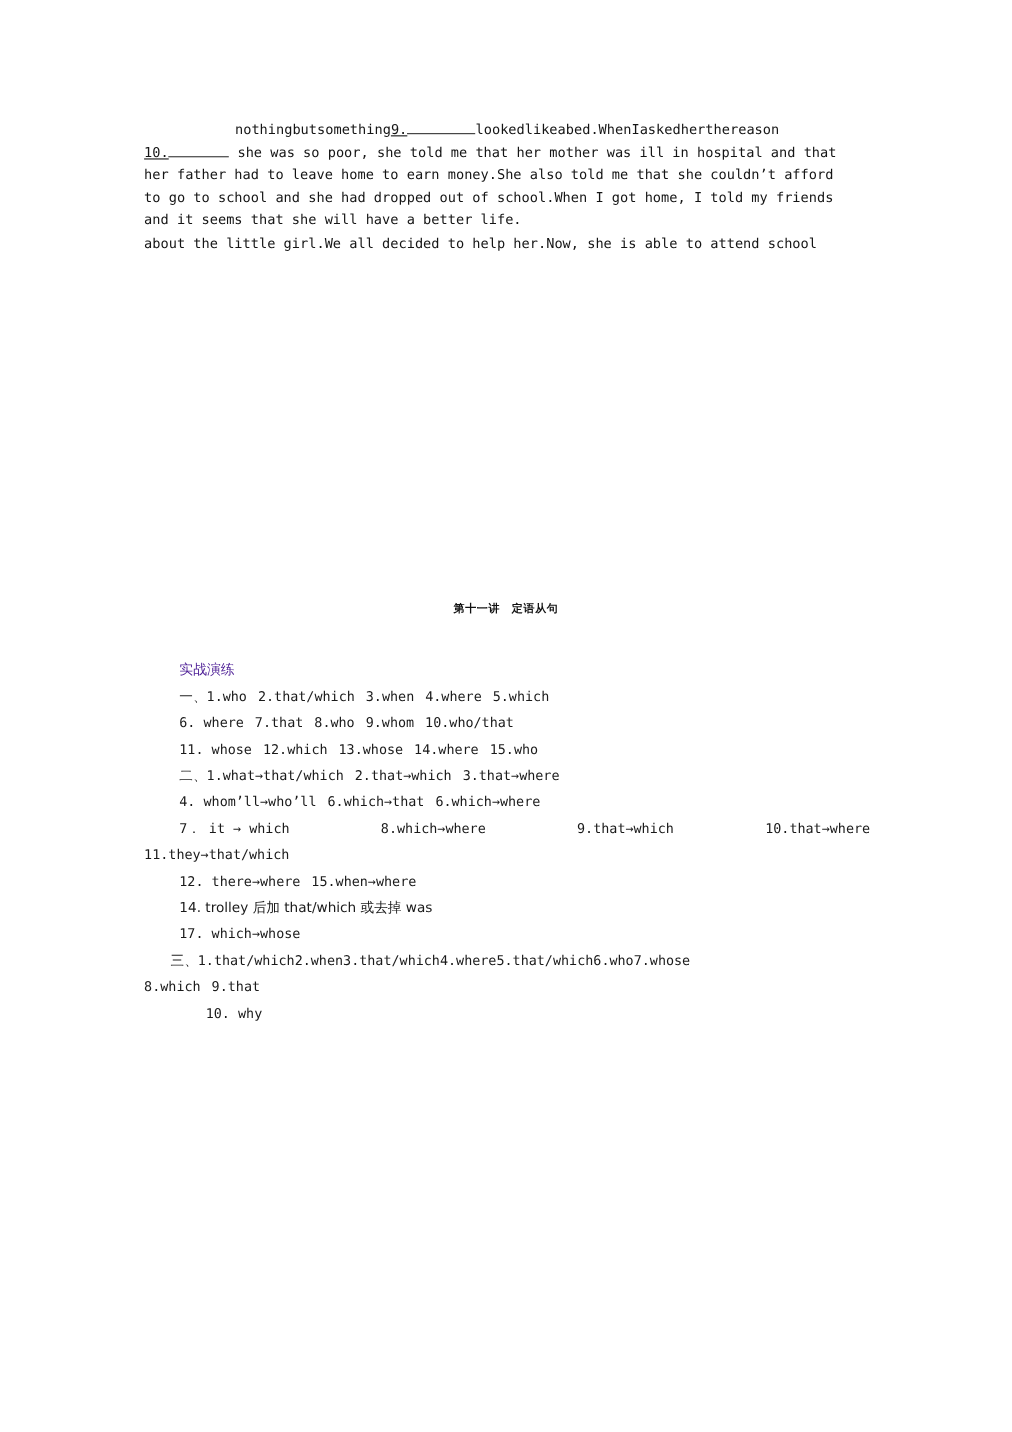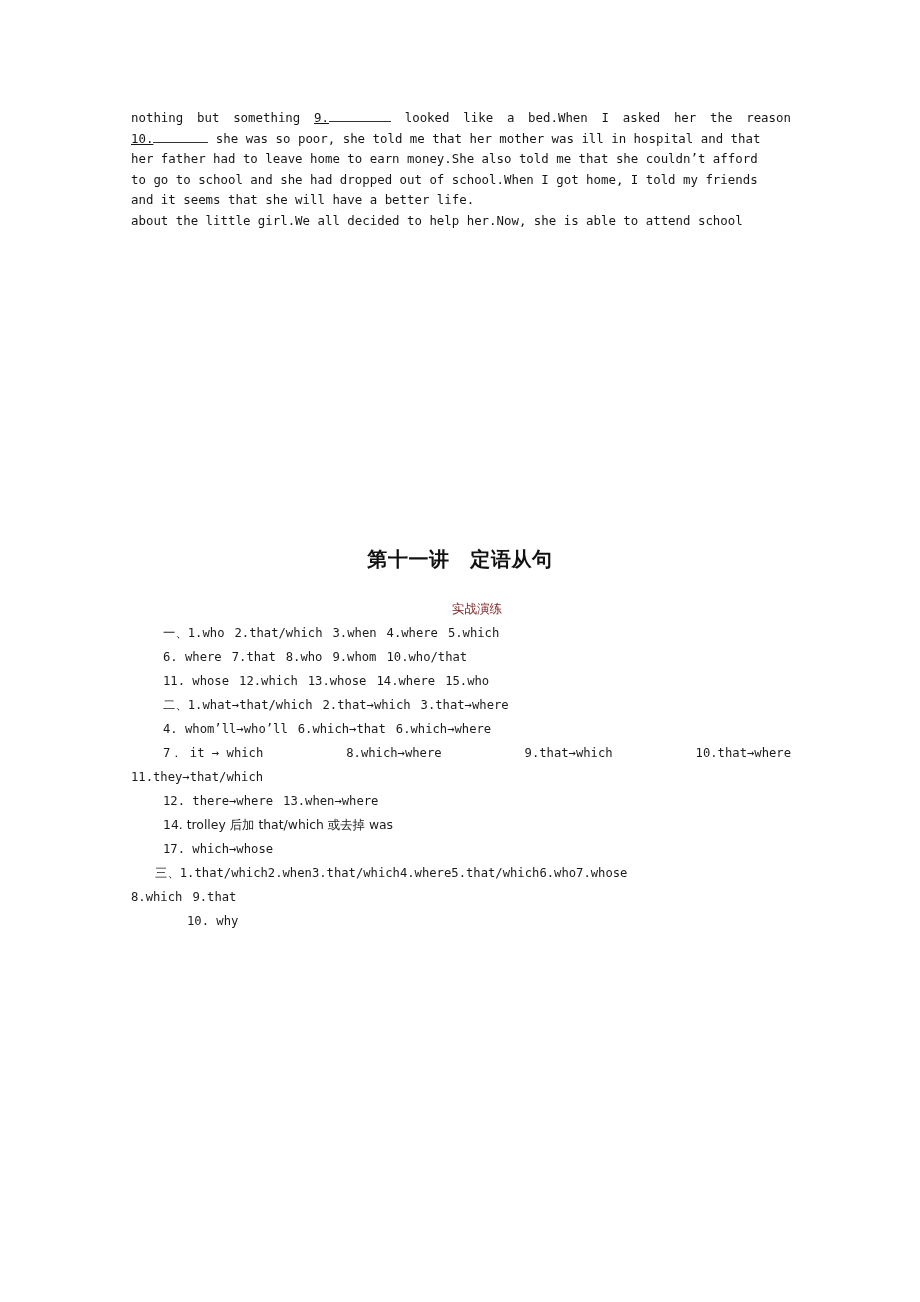--- a/index.html
+++ b/index.html
@@ -40,66 +40,65 @@
     color: #151515;
   }
   .passage .ln {
     display: block;
     white-space: nowrap;
     text-align: justify;
   }
   
   .jline {
     display: flex;
-    justify-content: space-between;
+    justify-content: center;
     width: 660px;
   }
 
   .blank {
     display: inline-block;
     border-bottom: 1px solid #333;
     vertical-align: baseline;
   }
   .blank-num { text-decoration: underline; }
   .blank9 { width: 62px; }
   .blank10 { width: 55px; }
 
   
   .chapter-heading {
     position: absolute;
     left: 0;
     top: 546px;
     width: 920px;
     text-align: center;
     font-family: "DejaVu Sans", "Liberation Sans", sans-serif;
-    font-size: 20px;
+    font-size: 10px;
     font-weight: bold;
     letter-spacing: 0.6px;
     color: #111;
   }
 
   
   .answers {
     position: absolute;
     left: 131px;
     top: 597px;
     width: 660px;
     font-family: "DejaVu Sans Mono", "Liberation Mono", monospace;
     font-size: 12.2px;
     line-height: 24px;
     color: #1a1a1a;
   }
   .answers .sec-title {
     font-family: Liberation Sans, sans-serif;
     font-size: 12.6px;
     font-weight: normal;
-    color: #7f1d1d;
+    color: #4c1d95;
     text-indent: 32px;
     line-height: 24px;
-    text-align: center;
   }
   .arow {
     white-space: nowrap;
     text-indent: 32px;
   }
   .arow.flush {
     text-indent: 0px;
   }
   .arow.indent-num {
     text-indent: 56px;
@@ -177,21 +176,21 @@
 
     <div class="arow justify">
         <span>7．  it → which</span>
         <span>8.which→where</span>
         <span>9.that→which</span>
         <span>10.that→where</span>
       </div>
 
     <div class="arow flush"><span>11.they→that/which</span></div>
 
-    <div class="arow"><span>12. there→where</span><span class="gap"></span><span>13.when→where</span></div>
+    <div class="arow"><span>12. there→where</span><span class="gap"></span><span>15.when→where</span></div>
 
     <div class="arow"><span class="cn">14. trolley 后加 that/which 或去掉 was</span></div>
 
     <div class="arow"><span>17. which→whose</span></div>
 
     <div class="arow justify-wide">
         <span><span class="cn">三、</span><span>1.that/which</span></span>
         <span>2.when</span>
         <span>3.that/which</span>
         <span>4.where</span>

